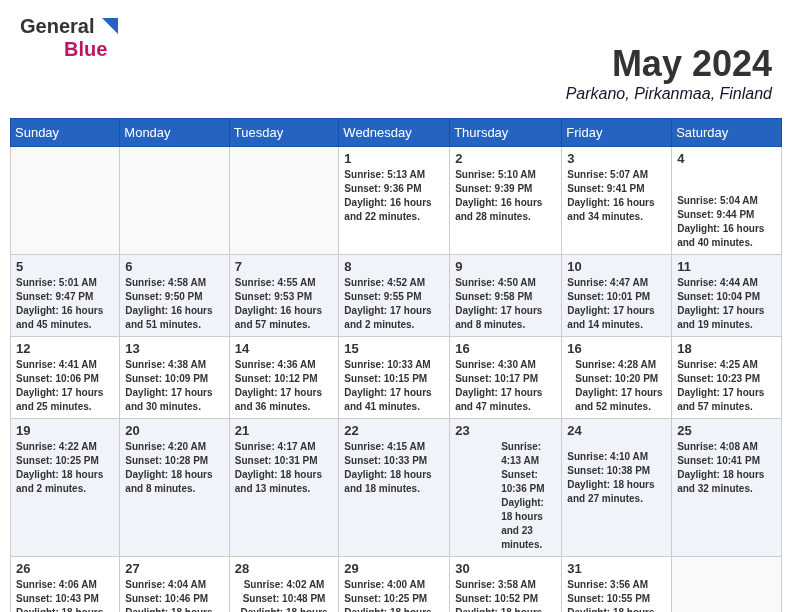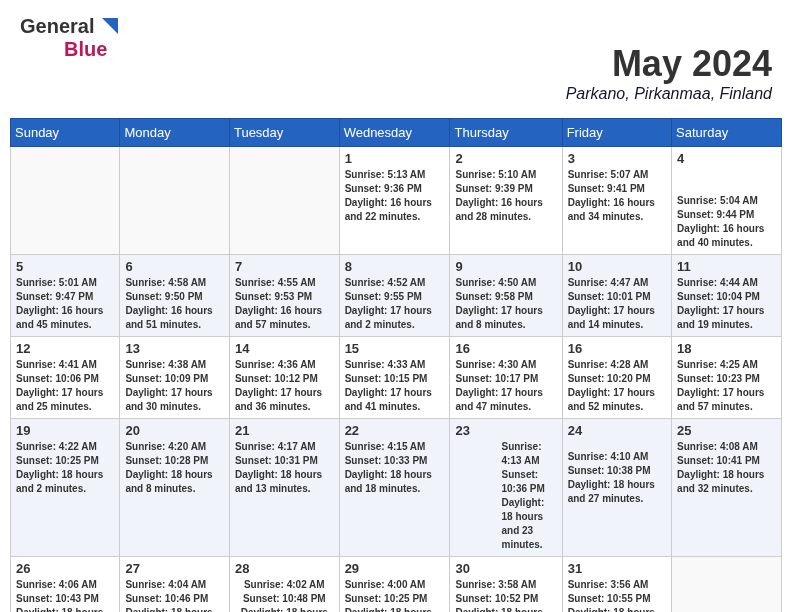--- a/index.html
+++ b/index.html
@@ -219,35 +219,35 @@
         </td>
         <td>
           <div class="day-number">14</div>
           <div class="day-info" style="white-space: pre-line;">Sunrise: 4:36 AM
 Sunset: 10:12 PM
 Daylight: 17 hours
 and 36 minutes.</div>
         </td>
         <td>
           <div class="day-number">15</div>
-          <div class="day-info" style="white-space: pre-line;">Sunrise: 4:33 AM
+          <div class="day-info" style="white-space: pre-line;">Sunrise: 10:33 AM
 Sunset: 10:15 PM
 Daylight: 17 hours
 and 41 minutes.</div>
         </td>
         <td>
           <div class="day-number">16</div>
           <div class="day-info" style="white-space: pre-line;">Sunrise: 4:30 AM
 Sunset: 10:17 PM
 Daylight: 17 hours
 and 47 minutes.</div>
         </td>
         <td>
           <div class="day-number">16</div>
-          <div class="day-info" style="white-space: pre-line;">Sunrise: 4:28 AM
+          <div class="day-info" style="white-space: pre-line; margin-left: 8px;">Sunrise: 4:28 AM
 Sunset: 10:20 PM
 Daylight: 17 hours
 and 52 minutes.</div>
         </td>
         <td>
           <div class="day-number">18</div>
           <div class="day-info" style="white-space: pre-line;">Sunrise: 4:25 AM
 Sunset: 10:23 PM
 Daylight: 17 hours
 and 57 minutes.</div>

